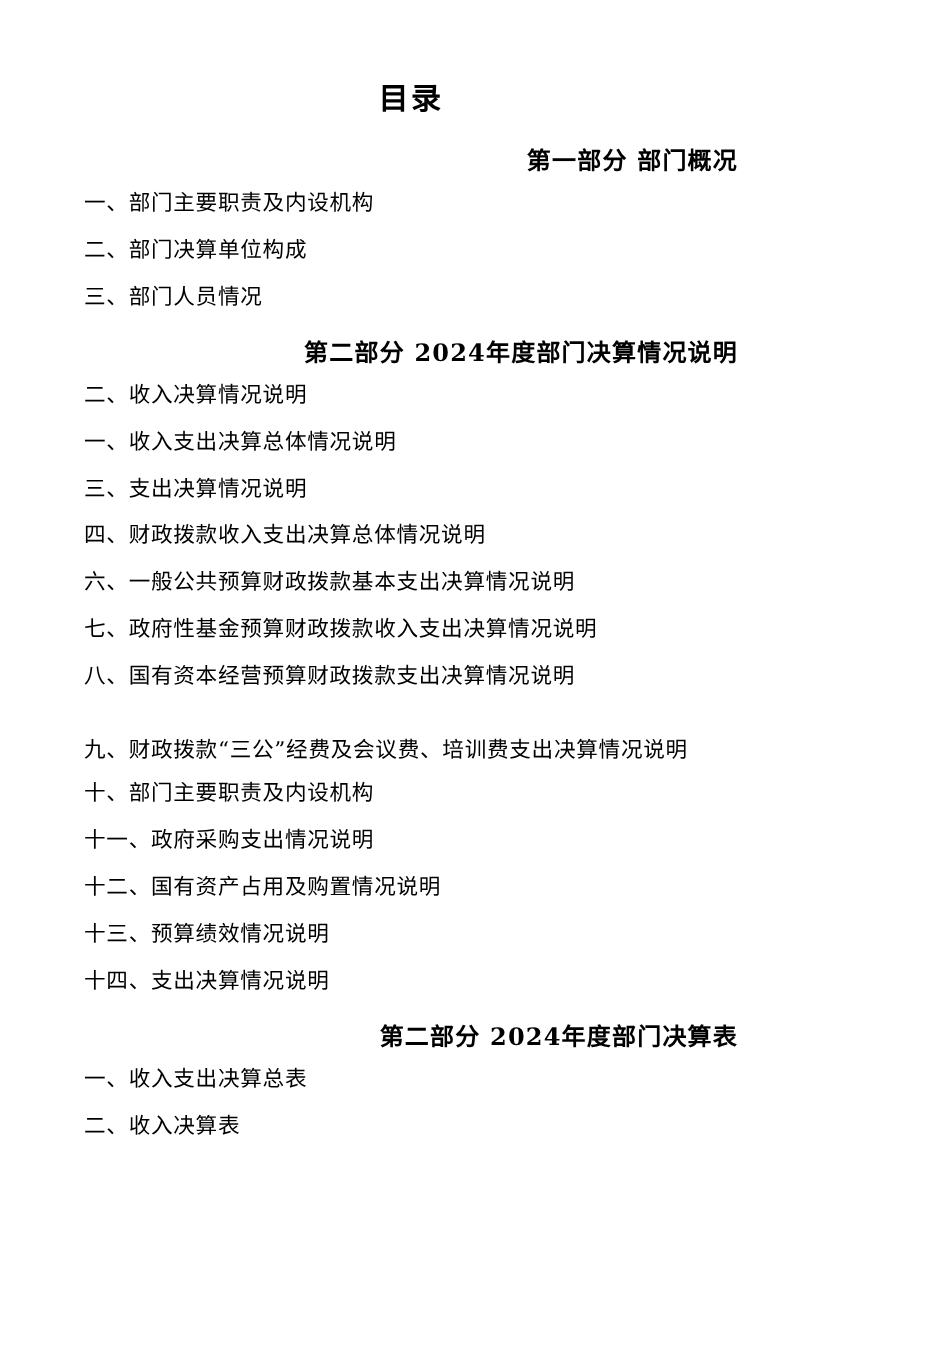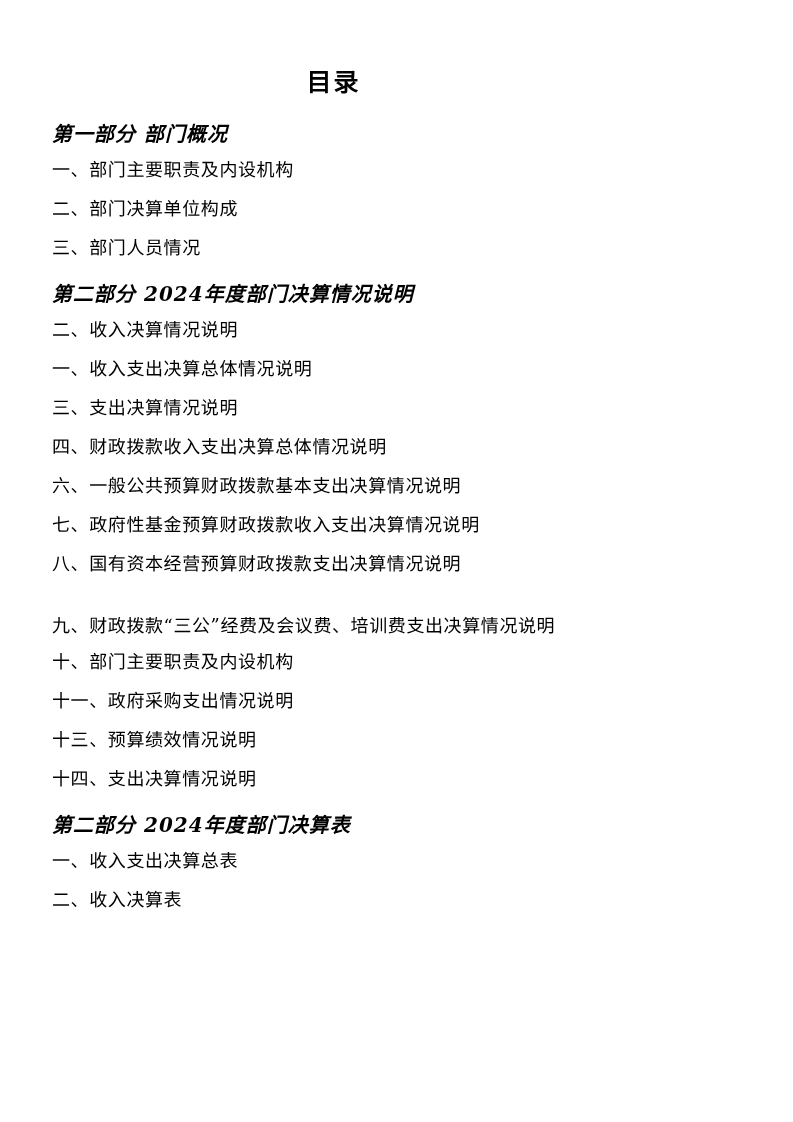--- a/index.html
+++ b/index.html
@@ -13,38 +13,37 @@
     height: 1122px;
     font-family: "DejaVu Serif", "Liberation Serif", serif;
     color: #000000;
     overflow: hidden;
   }
   .page {
     position: relative;
     width: 710px;
     height: 1122px;
     box-sizing: border-box;
-    padding: 50px 95px 40px 52px;
+    padding: 50px 95px 40px 70px;
   }
   .doc-title {
     text-align: center;
     font-size: 25px;
     font-weight: bold;
     letter-spacing: 2px;
     margin: 12px 0 20px 0;
     font-family: "DejaVu Serif", "Liberation Serif", serif;
   }
   .part-heading {
-    text-align: left;
+    text-align: right;
     font-size: 20px;
     font-weight: bold;
     letter-spacing: 1px;
     margin: 5px 0 14px 0;
     font-family: "DejaVu Serif", "Liberation Serif", serif;
-    font-style: italic;
   }
   .toc-item {
     font-size: 18px;
     line-height: 1.0;
     margin: 0 0 21px 0;
     text-indent: 0;
     letter-spacing: 0.6px;
     font-family: "DejaVu Serif", "Liberation Serif", serif;
   }
   .toc-item.wrap {
@@ -69,20 +68,21 @@
   <div class="toc-item">二、收入决算情况说明</div>
   <div class="toc-item">一、收入支出决算总体情况说明</div>
   <div class="toc-item">三、支出决算情况说明</div>
   <div class="toc-item">四、财政拨款收入支出决算总体情况说明</div>
   <div class="toc-item">六、一般公共预算财政拨款基本支出决算情况说明</div>
   <div class="toc-item">七、政府性基金预算财政拨款收入支出决算情况说明</div>
   <div class="toc-item">八、国有资本经营预算财政拨款支出决算情况说明</div>
   <div class="toc-item wrap">九、财政拨款“三公”经费及会议费、培训费支出决算情况说明</div>
   <div class="toc-item">十、部门主要职责及内设机构</div>
   <div class="toc-item">十一、政府采购支出情况说明</div>
+  <div class="toc-item">十二、国有资产占用及购置情况说明</div>
   <div class="toc-item">十三、预算绩效情况说明</div>
   <div class="toc-item">十四、支出决算情况说明</div>
 
   <div class="part-heading">第二部分  2024年度部门决算表</div>
   <div class="toc-item">一、收入支出决算总表</div>
   <div class="toc-item">二、收入决算表</div>
 
 </div>
 
 </body></html>

